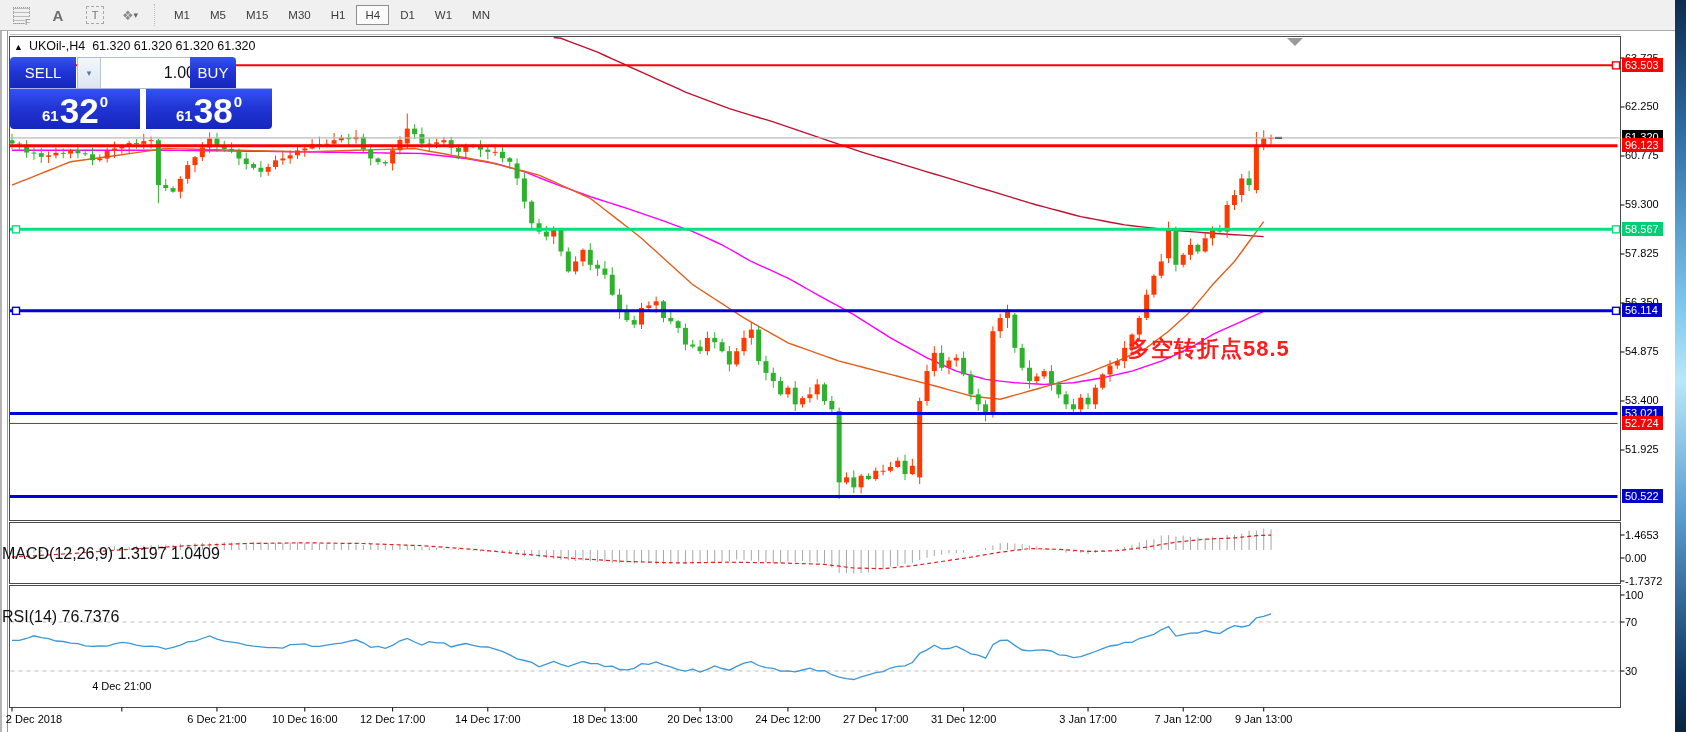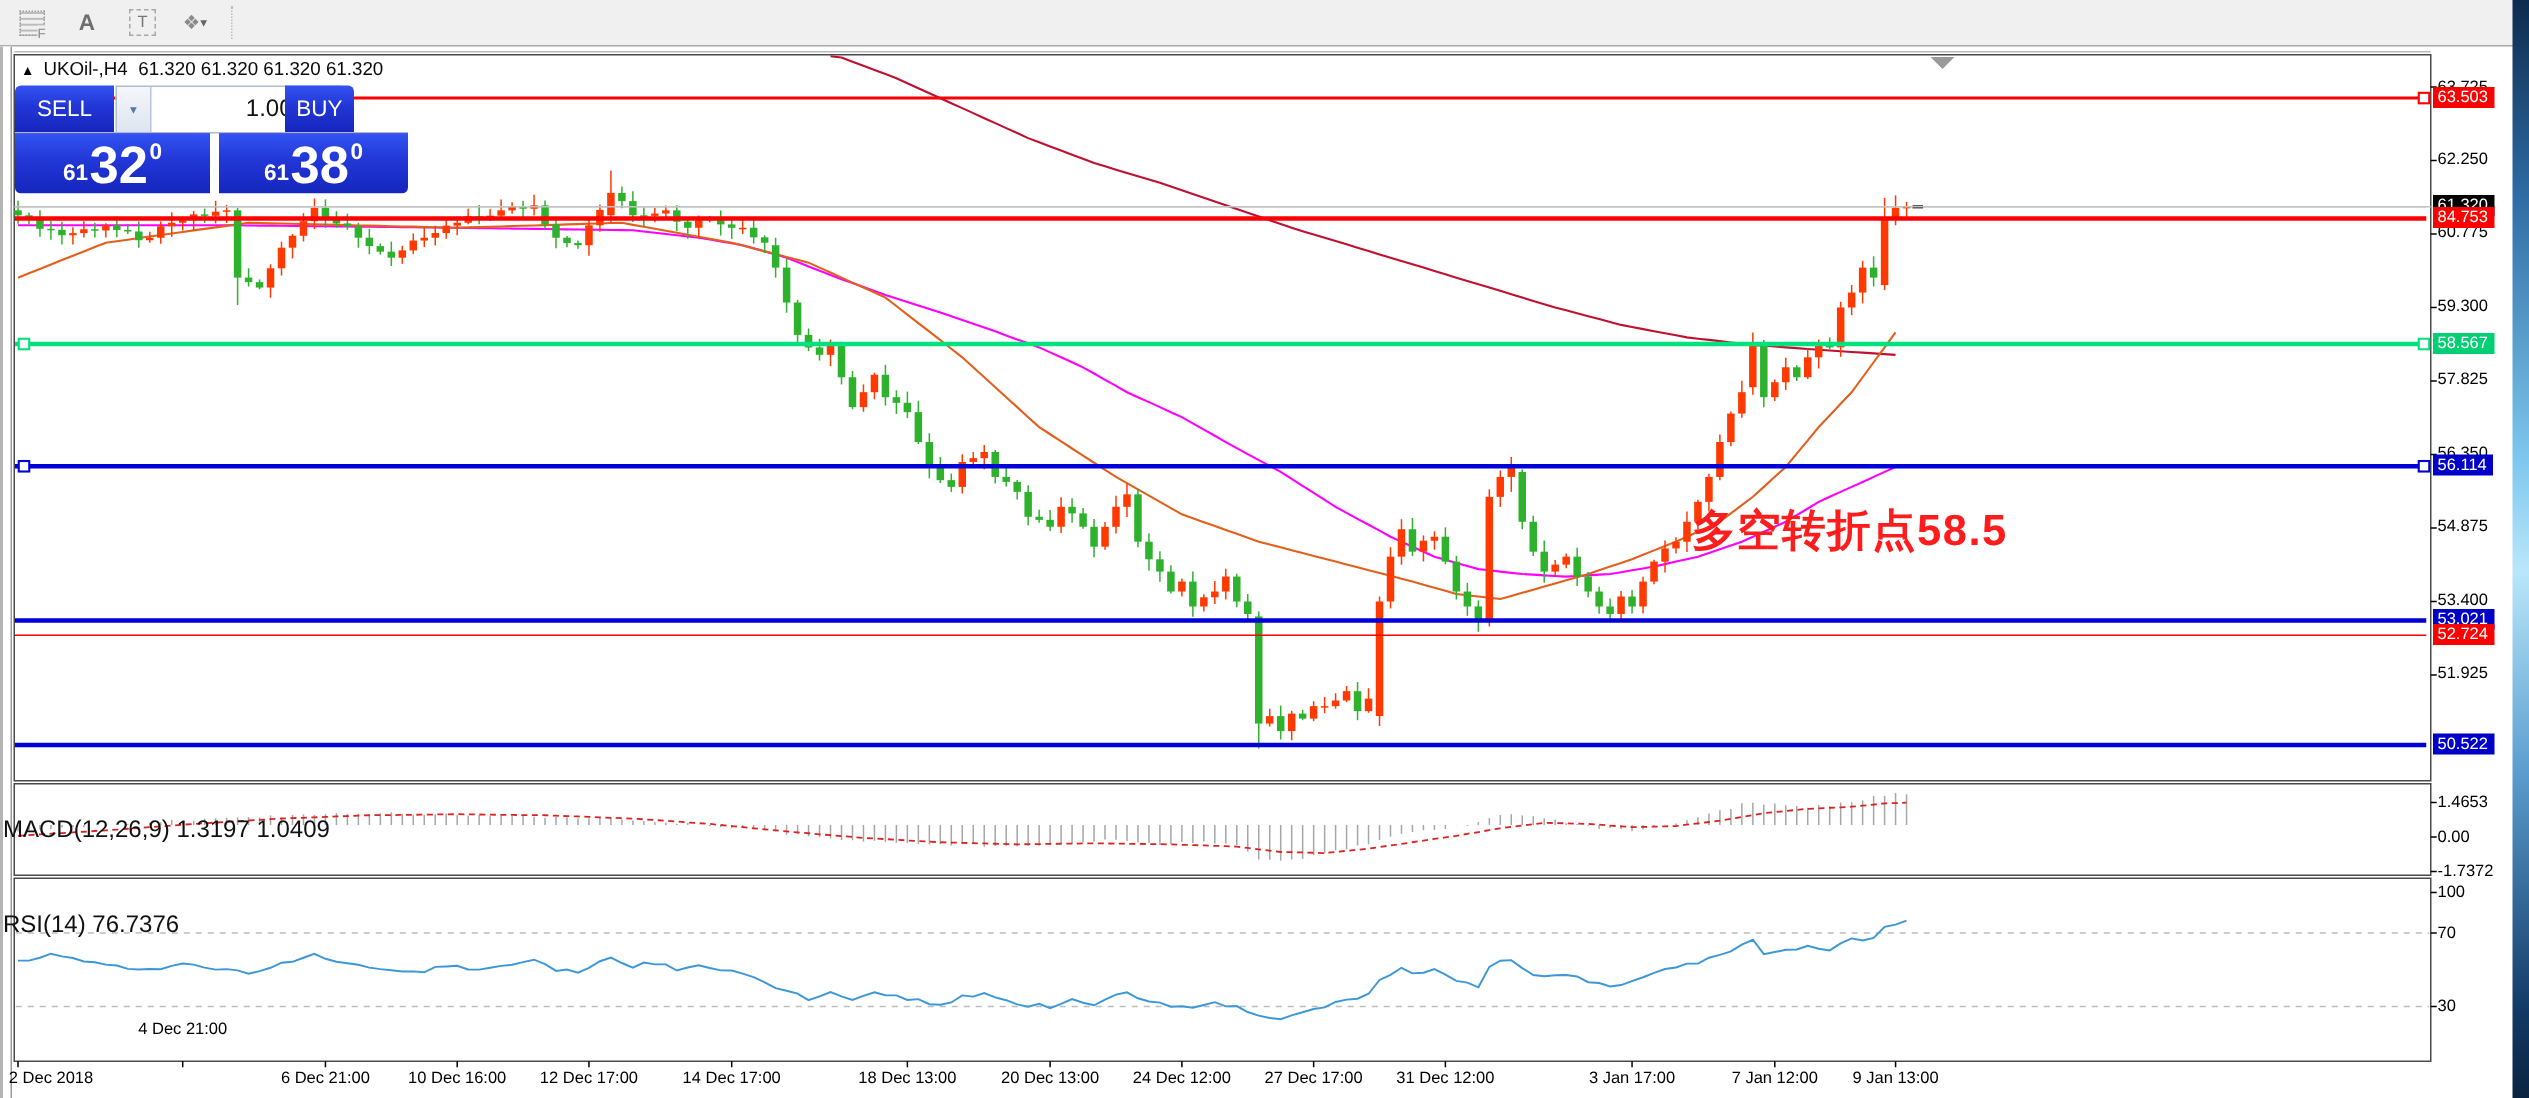--- a/index.html
+++ b/index.html
@@ -50,21 +50,21 @@
   .tile.sell{left:0;width:130px;border-radius:0 0 0 4px;}
   .tile.buy{left:136px;width:126px;border-radius:0 0 4px 0;}
   .px-small{font-size:15px;font-weight:bold;margin:0 1px 2px 0;}
   .px-big{font-size:35px;font-weight:bold;line-height:30px;}
   .px-sup{font-size:15px;font-weight:bold;margin:0 0 16px 1px;}
   
   .axis-label{position:absolute;left:1625px;font-size:11px;color:#000;white-space:nowrap;}
   .axis-badge{position:absolute;left:1622px;font-size:11px;color:#fff;padding:1px 4px 1px 3px;white-space:nowrap;}
   .macd-label,.rsi-label{position:absolute;left:2px;font-size:16px;color:#111;z-index:20;margin-top:18px;}
   .date-label{position:absolute;font-size:11px;color:#000;white-space:nowrap;transform:translateX(-50%);}
-  .annotation{position:absolute;font-weight:bold;font-size:29px;z-index:25;letter-spacing:1px;}
+  .annotation{position:absolute;font-weight:bold;font-size:22px;z-index:25;letter-spacing:1px;}
   .shift-marker{position:absolute;width:0;height:0;border-left:8px solid transparent;
       border-right:8px solid transparent;border-top:8px solid #9a9a9a;z-index:5;}
   svg{position:absolute;left:0;top:0;}
 </style>
 </head>
 <body>
 
 <div class="toolbar">
   <div class="tb-icon" style="margin-left:8px;">
     <span class="icon-fgrid">
@@ -75,20 +75,31 @@
     <span class="icon-a">A</span>
   </div>
   <div class="tb-icon" style="margin-left:10px;">
     <span class="icon-t">T</span>
   </div>
   <div class="tb-icon" style="margin-left:8px;">
     <span class="icon-shapes">❖</span>
     <span class="caret">▾</span>
   </div>
   <div class="tb-sep"></div>
+  <div id="tf-buttons" style="display:flex;align-items:center;">
+      <div class="tf-btn">M1</div>
+      <div class="tf-btn">M5</div>
+      <div class="tf-btn">M15</div>
+      <div class="tf-btn">M30</div>
+      <div class="tf-btn">H1</div>
+      <div class="tf-btn active">H4</div>
+      <div class="tf-btn">D1</div>
+      <div class="tf-btn">W1</div>
+      <div class="tf-btn">MN</div>
+    </div>
 </div>
 
 <div class="left-frame"></div>
 
 <svg id="chart-svg" width="1686" height="732">
     <rect x="9.5" y="36.5" width="1611" height="484" fill="#fff" stroke="#4a4a4a" stroke-width="1"></rect>
     <rect x="9.5" y="522.5" width="1611" height="61" fill="#fff" stroke="#4a4a4a" stroke-width="1"></rect>
     <rect x="9.5" y="585.5" width="1611" height="122" fill="#fff" stroke="#4a4a4a" stroke-width="1"></rect>
     <line x1="9.5" y1="34.5" x2="1620.5" y2="34.5" stroke="#bbb" stroke-width="1"></line>
     <line x1="9.5" y1="137.89410000000004" x2="1620.5" y2="137.89410000000004" stroke="#c4c4c4" stroke-width="1"></line>
@@ -701,21 +712,21 @@
     <div class="axis-label" style="top: 100.499px;">62.250</div>
     <div class="axis-label" style="top: 149.499px;">60.775</div>
     <div class="axis-label" style="top: 198.499px;">59.300</div>
     <div class="axis-label" style="top: 247.498px;">57.825</div>
     <div class="axis-label" style="top: 296.498px;">56.350</div>
     <div class="axis-label" style="top: 345.497px;">54.875</div>
     <div class="axis-label" style="top: 394.497px;">53.400</div>
     <div class="axis-label" style="top: 443.496px;">51.925</div>
     <div class="axis-badge" style="top: 57.8748px; background: rgb(254, 0, 0);">63.503</div>
     <div class="axis-badge" style="top: 130.394px; background: rgb(0, 0, 0);">61.320</div>
-    <div class="axis-badge" style="top: 138.234px; background: rgb(254, 0, 0);">84.753</div>
+    <div class="axis-badge" style="top: 138.234px; background: rgb(254, 0, 0);">96.123</div>
     <div class="axis-badge" style="top: 221.849px; background: rgb(0, 207, 116);">58.567</div>
     <div class="axis-badge" style="top: 303.337px; background: rgb(0, 0, 200);">56.114</div>
     <div class="axis-badge" style="top: 406.087px; background: rgb(0, 0, 200);">53.021</div>
     <div class="axis-badge" style="top: 415.953px; background: rgb(254, 0, 0);">52.724</div>
     <div class="axis-badge" style="top: 489.104px; background: rgb(0, 0, 200);">50.522</div>
     <div class="axis-label" style="top: 529px;">1.4653</div>
     <div class="axis-label" style="top: 552px;">0.00</div>
     <div class="axis-label" style="top: 575px;">-1.7372</div>
     <div class="axis-label" style="top: 589px;">100</div>
     <div class="axis-label" style="top: 616px;">70</div>

